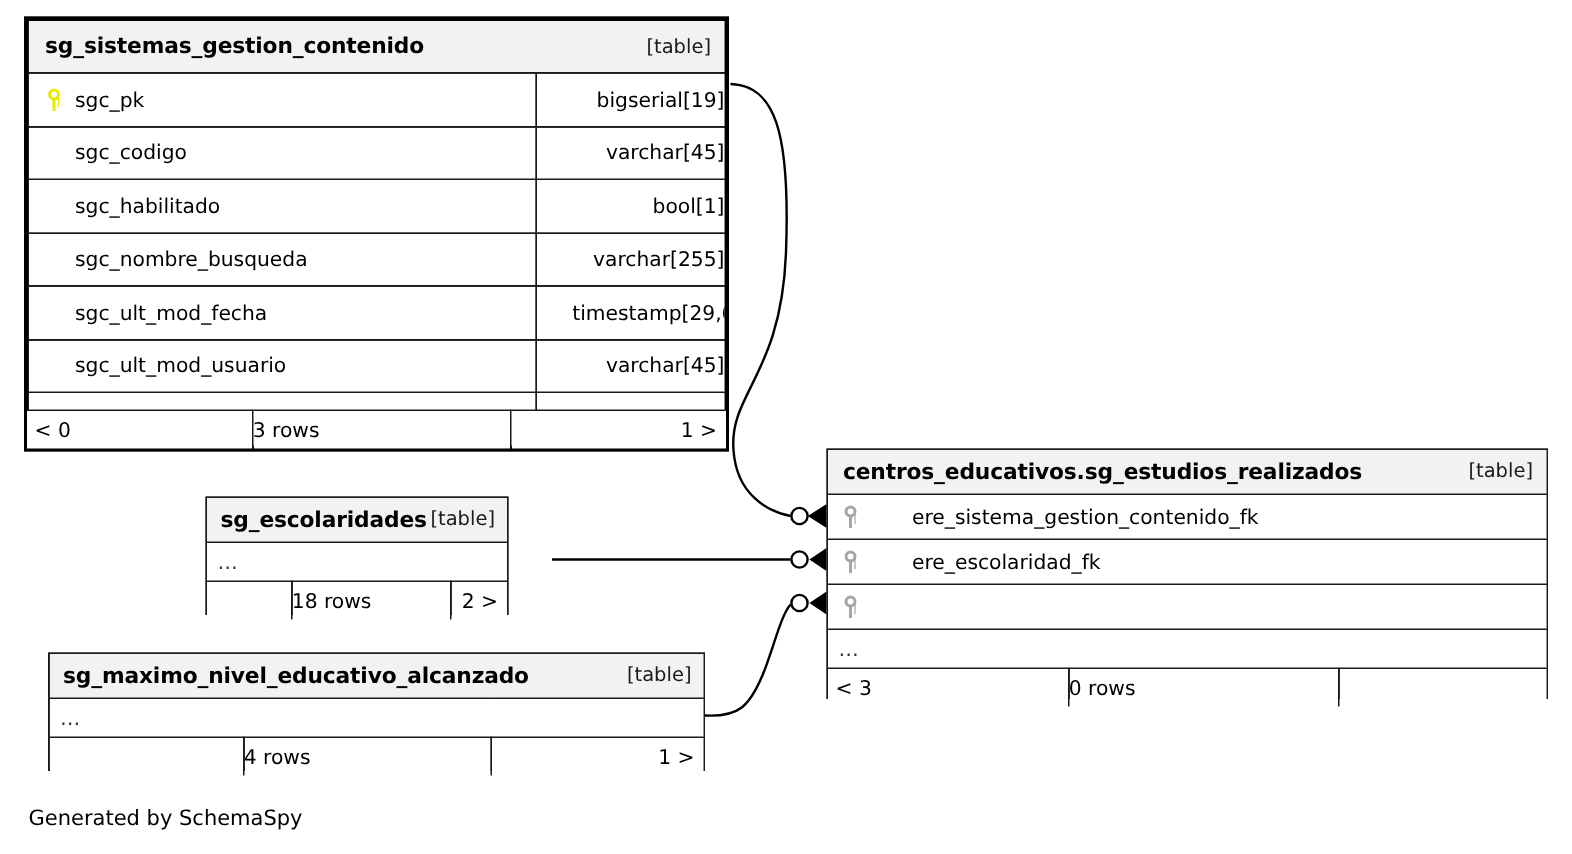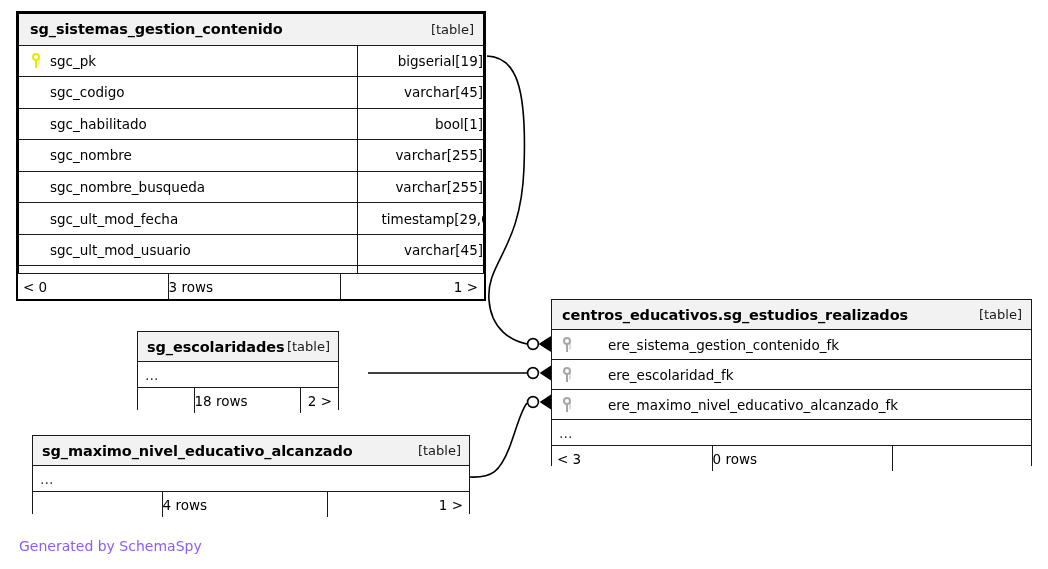--- a/index.html
+++ b/index.html
@@ -162,21 +162,21 @@
   tr.foot td.f-left  { border-left: none;  padding-left: 5px;  text-align: left; }
   tr.foot td.f-mid   { text-align: left; }
   tr.foot td.f-right { border-right: none; padding-right: 6px; text-align: right; }
 
   
   #gen-caption {
     position: absolute;
     left: 19px;
     top: 538px;
     font-size: 14px;
-    color: #8b5cf6;
+    color: #000000;
     z-index: 2;
   }
 </style>
 </head>
 <body>
 
 <div id="canvas">
 
   <svg class="edges" viewBox="0 0 1048 569" xmlns="http://www.w3.org/2000/svg">
     <g fill="none" stroke="#000000" stroke-width="1.6">
@@ -243,29 +243,20 @@
         <tr class="col">
           <td class="c-name">
             <div class="name-inner">
               <span class="keyslot"></span>
               <span class="col-label">sgc_habilitado</span>
             </div>
           </td>
           <td class="c-type">bool[1]</td>
         </tr>
 
-        <tr class="col">
-          <td class="c-name">
-            <div class="name-inner">
-              <span class="keyslot"></span>
-              <span class="col-label">sgc_nombre</span>
-            </div>
-          </td>
-          <td class="c-type">varchar[255]</td>
-        </tr>
 
         <tr class="col">
           <td class="c-name">
             <div class="name-inner">
               <span class="keyslot"></span>
               <span class="col-label">sgc_nombre_busqueda</span>
             </div>
           </td>
           <td class="c-type">varchar[255]</td>
         </tr>
@@ -414,21 +405,20 @@
             </div>
           </td>
         </tr>
 
         <tr class="col">
           <td colspan="3" style="border-left:none; border-right:none;">
             <div class="name-inner" style="padding-left:4px;">
               <span class="keyslot">
                   <i class="key fk"></i>
                 </span>
-              <span class="col-label" style="padding-left:30px;">ere_maximo_nivel_educativo_alcanzado_fk</span>
             </div>
           </td>
         </tr>
 
         <tr class="ellipsis">
           <td colspan="3">…</td>
         </tr>
 
         <tr class="foot">
           <td class="f-left">&lt; 3</td>

